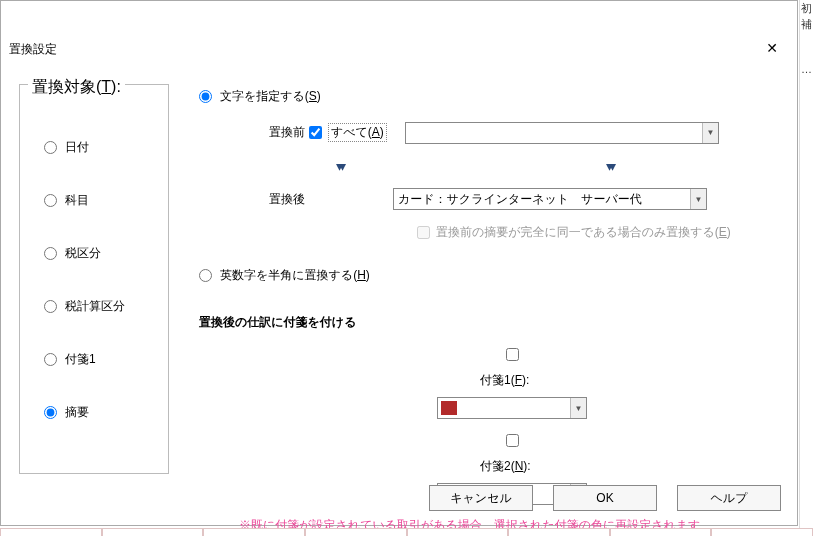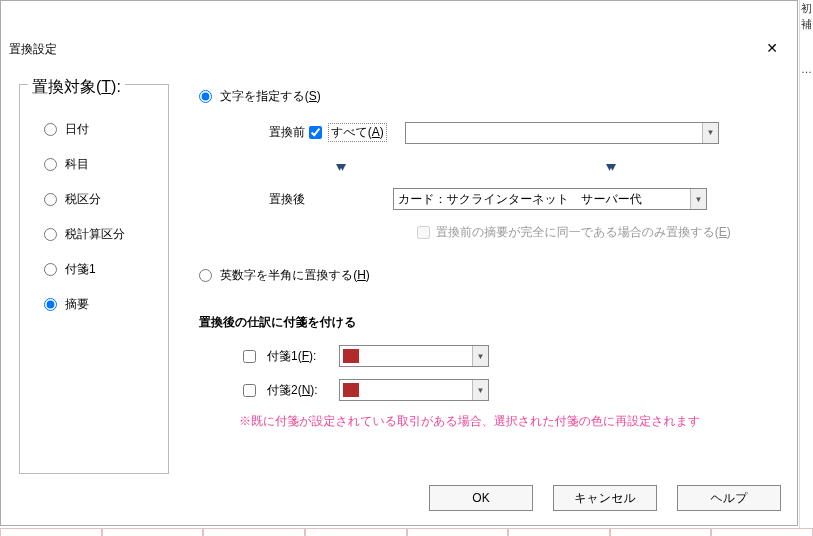--- a/index.html
+++ b/index.html
@@ -54,21 +54,21 @@
     top: -8px;
     left: 8px;
     background: #fff;
     padding: 0 4px;
     font-size: 16px;
   }
   .radio-row {
     display: flex;
     align-items: center;
     gap: 8px;
-    margin: 18px 0 18px 10px;
+    margin: 36px 0 18px 10px;
   }
   .radio-row input[type=radio] { margin: 0; }
   .main {
     flex: 1;
     padding-left: 30px;
   }
   .opt-row {
     display: flex;
     align-items: center;
     gap: 8px;
@@ -124,20 +124,21 @@
   .section-label {
     margin: 30px 0 14px 0;
     font-weight: bold;
   }
   .fusen-row {
     display: flex;
     align-items: center;
     margin-left: 40px;
     margin-bottom: 12px;
     gap: 8px;
+    flex-direction: column;
   }
   .fusen-combo {
     width: 150px;
     height: 22px;
     border: 1px solid #888;
     display: flex;
     align-items: center;
     background: #fff;
   }
   .fusen-combo .swatch {
@@ -311,22 +312,22 @@
           <span class="swatch"></span>
           <span class="arrow">▼</span>
         </div>
       </div>
 
       <div class="note">※既に付箋が設定されている取引がある場合、選択された付箋の色に再設定されます</div>
     </div>
   </div>
 
   <div class="buttons">
+    <div class="btn">キャンセル</div>
     <div class="btn">OK</div>
-    <div class="btn">キャンセル</div>
     <div class="btn">ヘルプ</div>
   </div>
 </div>
 
 <div class="right-strip">
   <span>初</span>
   <span>補</span>
   <span style="margin-top:30px">…</span>
 </div>
 

